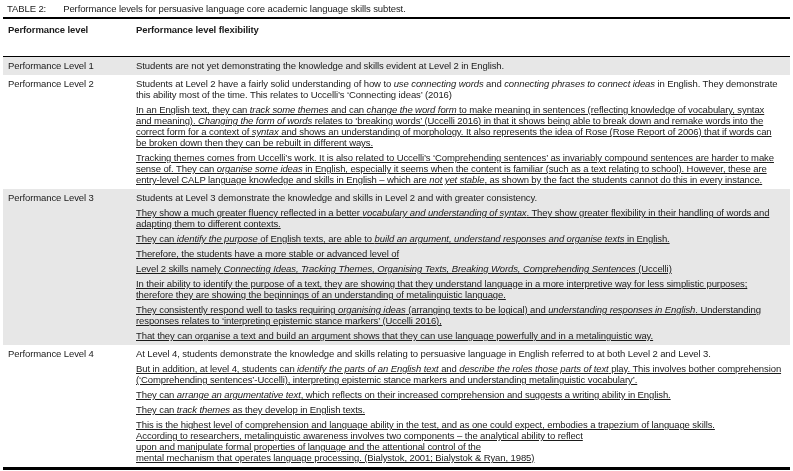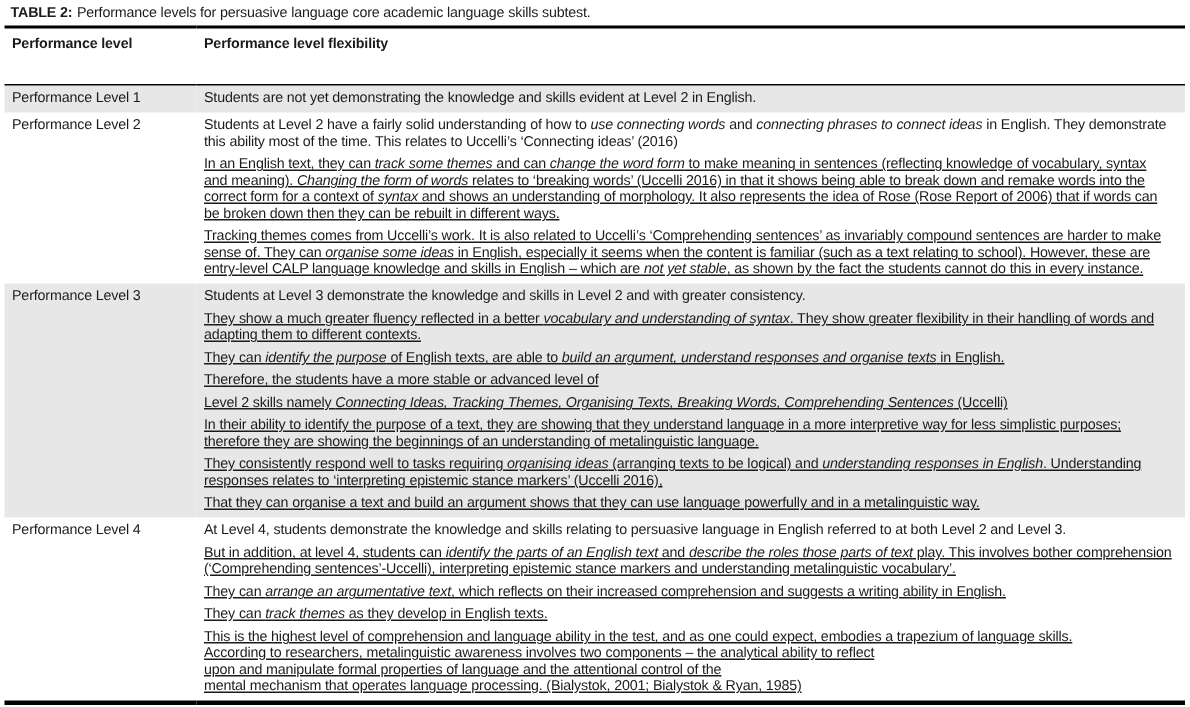--- a/index.html
+++ b/index.html
@@ -16,24 +16,24 @@
   }
   .wrap {
     padding: 0 3px;
   }
   .caption {
     font-size: 9.5px;
     letter-spacing: -0.1px;
     padding: 3px 4px 3px 4px;
   }
   .caption .cap-label {
-    font-weight: 700;
+    font-weight: 400;
   }
   .caption .cap-text {
-    margin-left: 3px;
+    margin-left: 17px;
   }
   table.perf-table {
     width: 100%;
     border-collapse: collapse;
     border-top: 2px solid #000;
     border-bottom: 3px solid #000;
     table-layout: fixed;
   }
   th {
     text-align: left;

